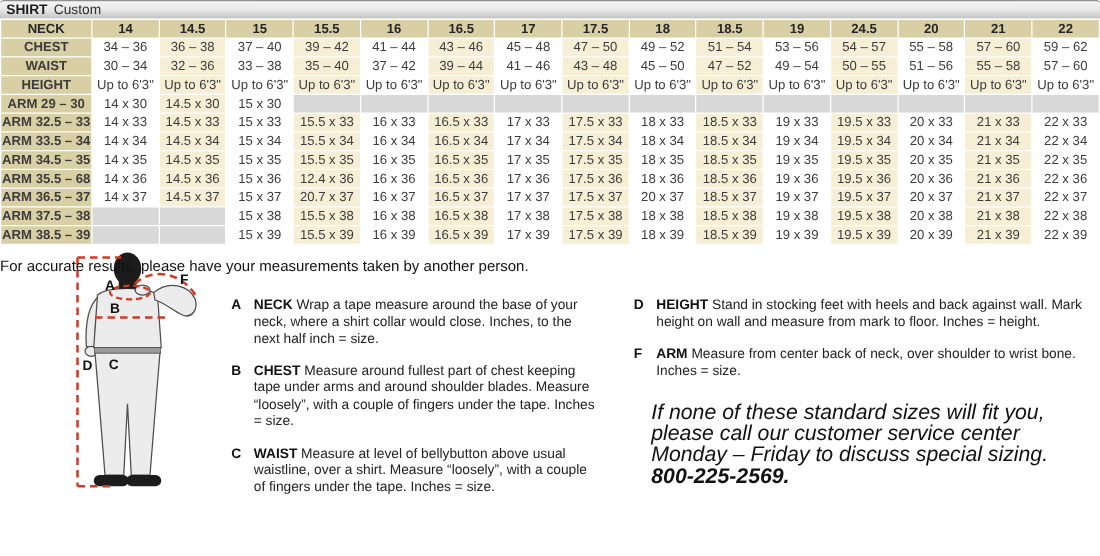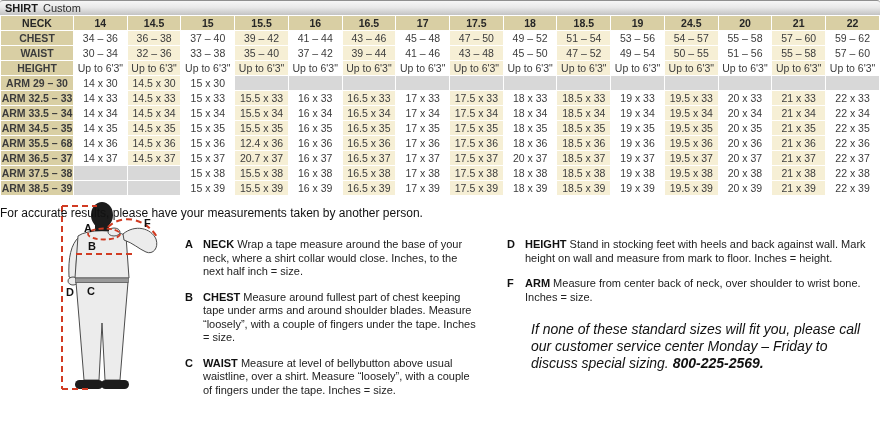--- a/index.html
+++ b/index.html
@@ -41,22 +41,22 @@
     position:absolute;top:10px;left:0;width:100%;
     font-size:12px;line-height:14px;color:#111;
   }
   .cols{position:absolute;left:185px;top:42px;display:flex;}
   .col1{width:296px;}
   .col2{width:362px;margin-left:26px;}
   .item{display:flex;margin-bottom:12px;font-size:11px;line-height:13.5px;color:#222;}
   .item .letter{width:18px;flex:none;font-weight:bold;color:#111;}
   .item .term{font-weight:bold;color:#111;}
   .note{
-    font-style:italic;font-size:14px;line-height:17px;color:#111;
-    margin:17px 0 0 24px;
+    font-style:italic;font-size:17px;line-height:17px;color:#111;
+    margin:17px 0 0 14px;
   }
   .note b{font-weight:bold;}
 </style>
 </head>
 <body>
 
 <div class="titlebar">
   <span class="brand">SHIRT</span><span class="variant">Custom</span>
 </div>
 

